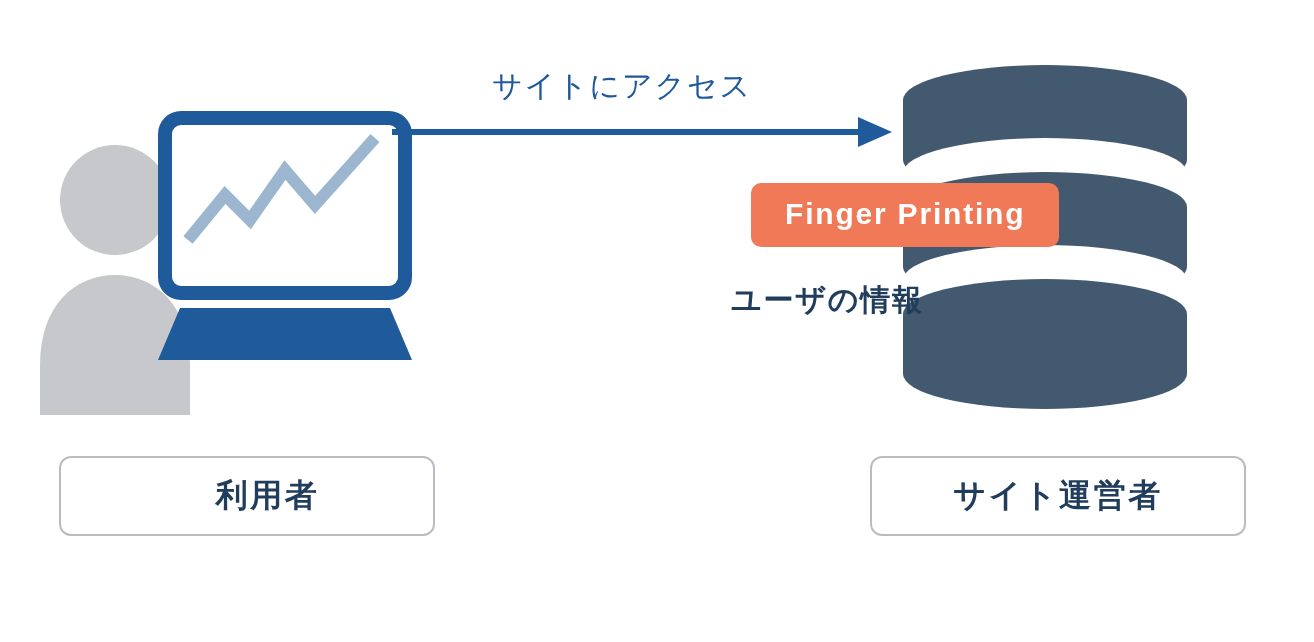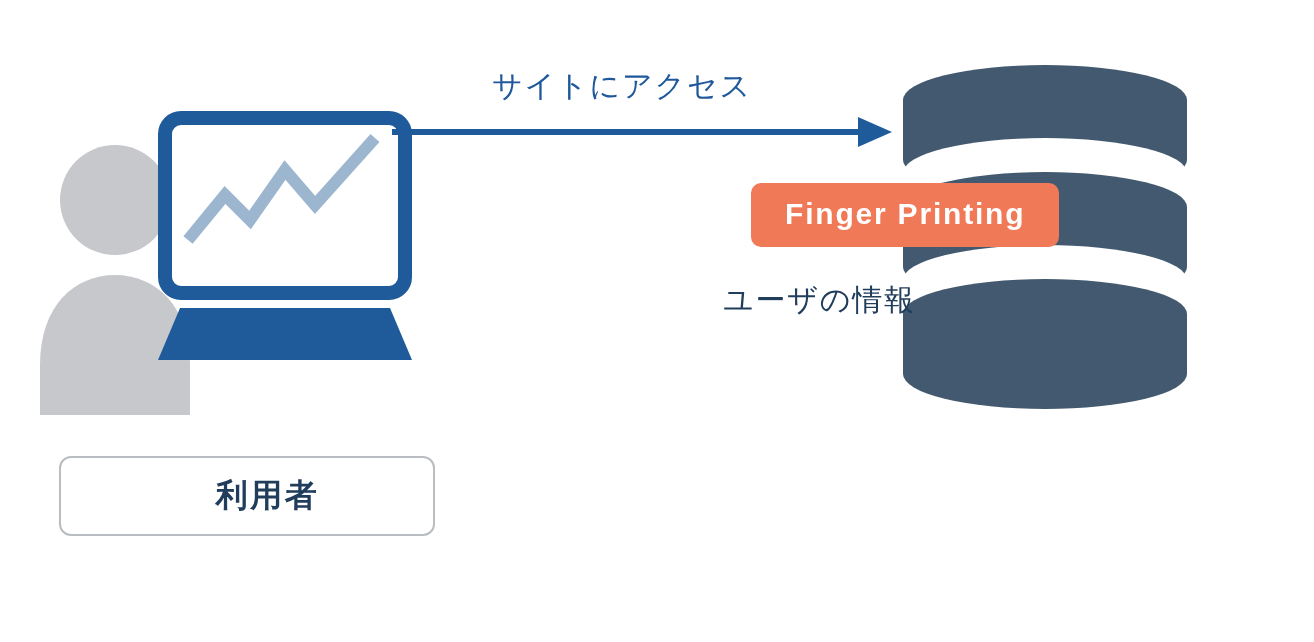--- a/index.html
+++ b/index.html
@@ -26,21 +26,22 @@
     color: #20599b;
     font-size: 30px;
     letter-spacing: 0.06em;
     font-weight: 500;
   }
   
   .info-label {
     color: #213d5c;
     font-size: 30px;
     letter-spacing: 0.06em;
-    font-weight: 400;
+    font-weight: 700;
+    margin-left: 8px;
   }
   
   .fp-tag {
     background: #f07958;
     color: #ffffff;
     font-size: 30px;
     font-weight: 600;
     letter-spacing: 0.06em;
     padding: 14px 34px 16px 34px;
     border-radius: 10px;
@@ -119,14 +120,17 @@
   </svg>
 
   <div class="abs fp-tag" style="left:711px; top:183px;margin-left:40px;">Finger Printing</div>
 
   <div class="abs info-label" style="left:723px; top:280px;">ユーザの情報</div>
 
   <div class="abs role-box" style="left:59px; top:456px; width:376px;padding-left:41px;">
     <span>利用者</span>
   </div>
 
+  <div class="abs role-box" style="left:870px; top:456px; width:376px;">
+    <span>サイト運営者</span>
+  </div>
 
 </div>
 
 </body></html>

